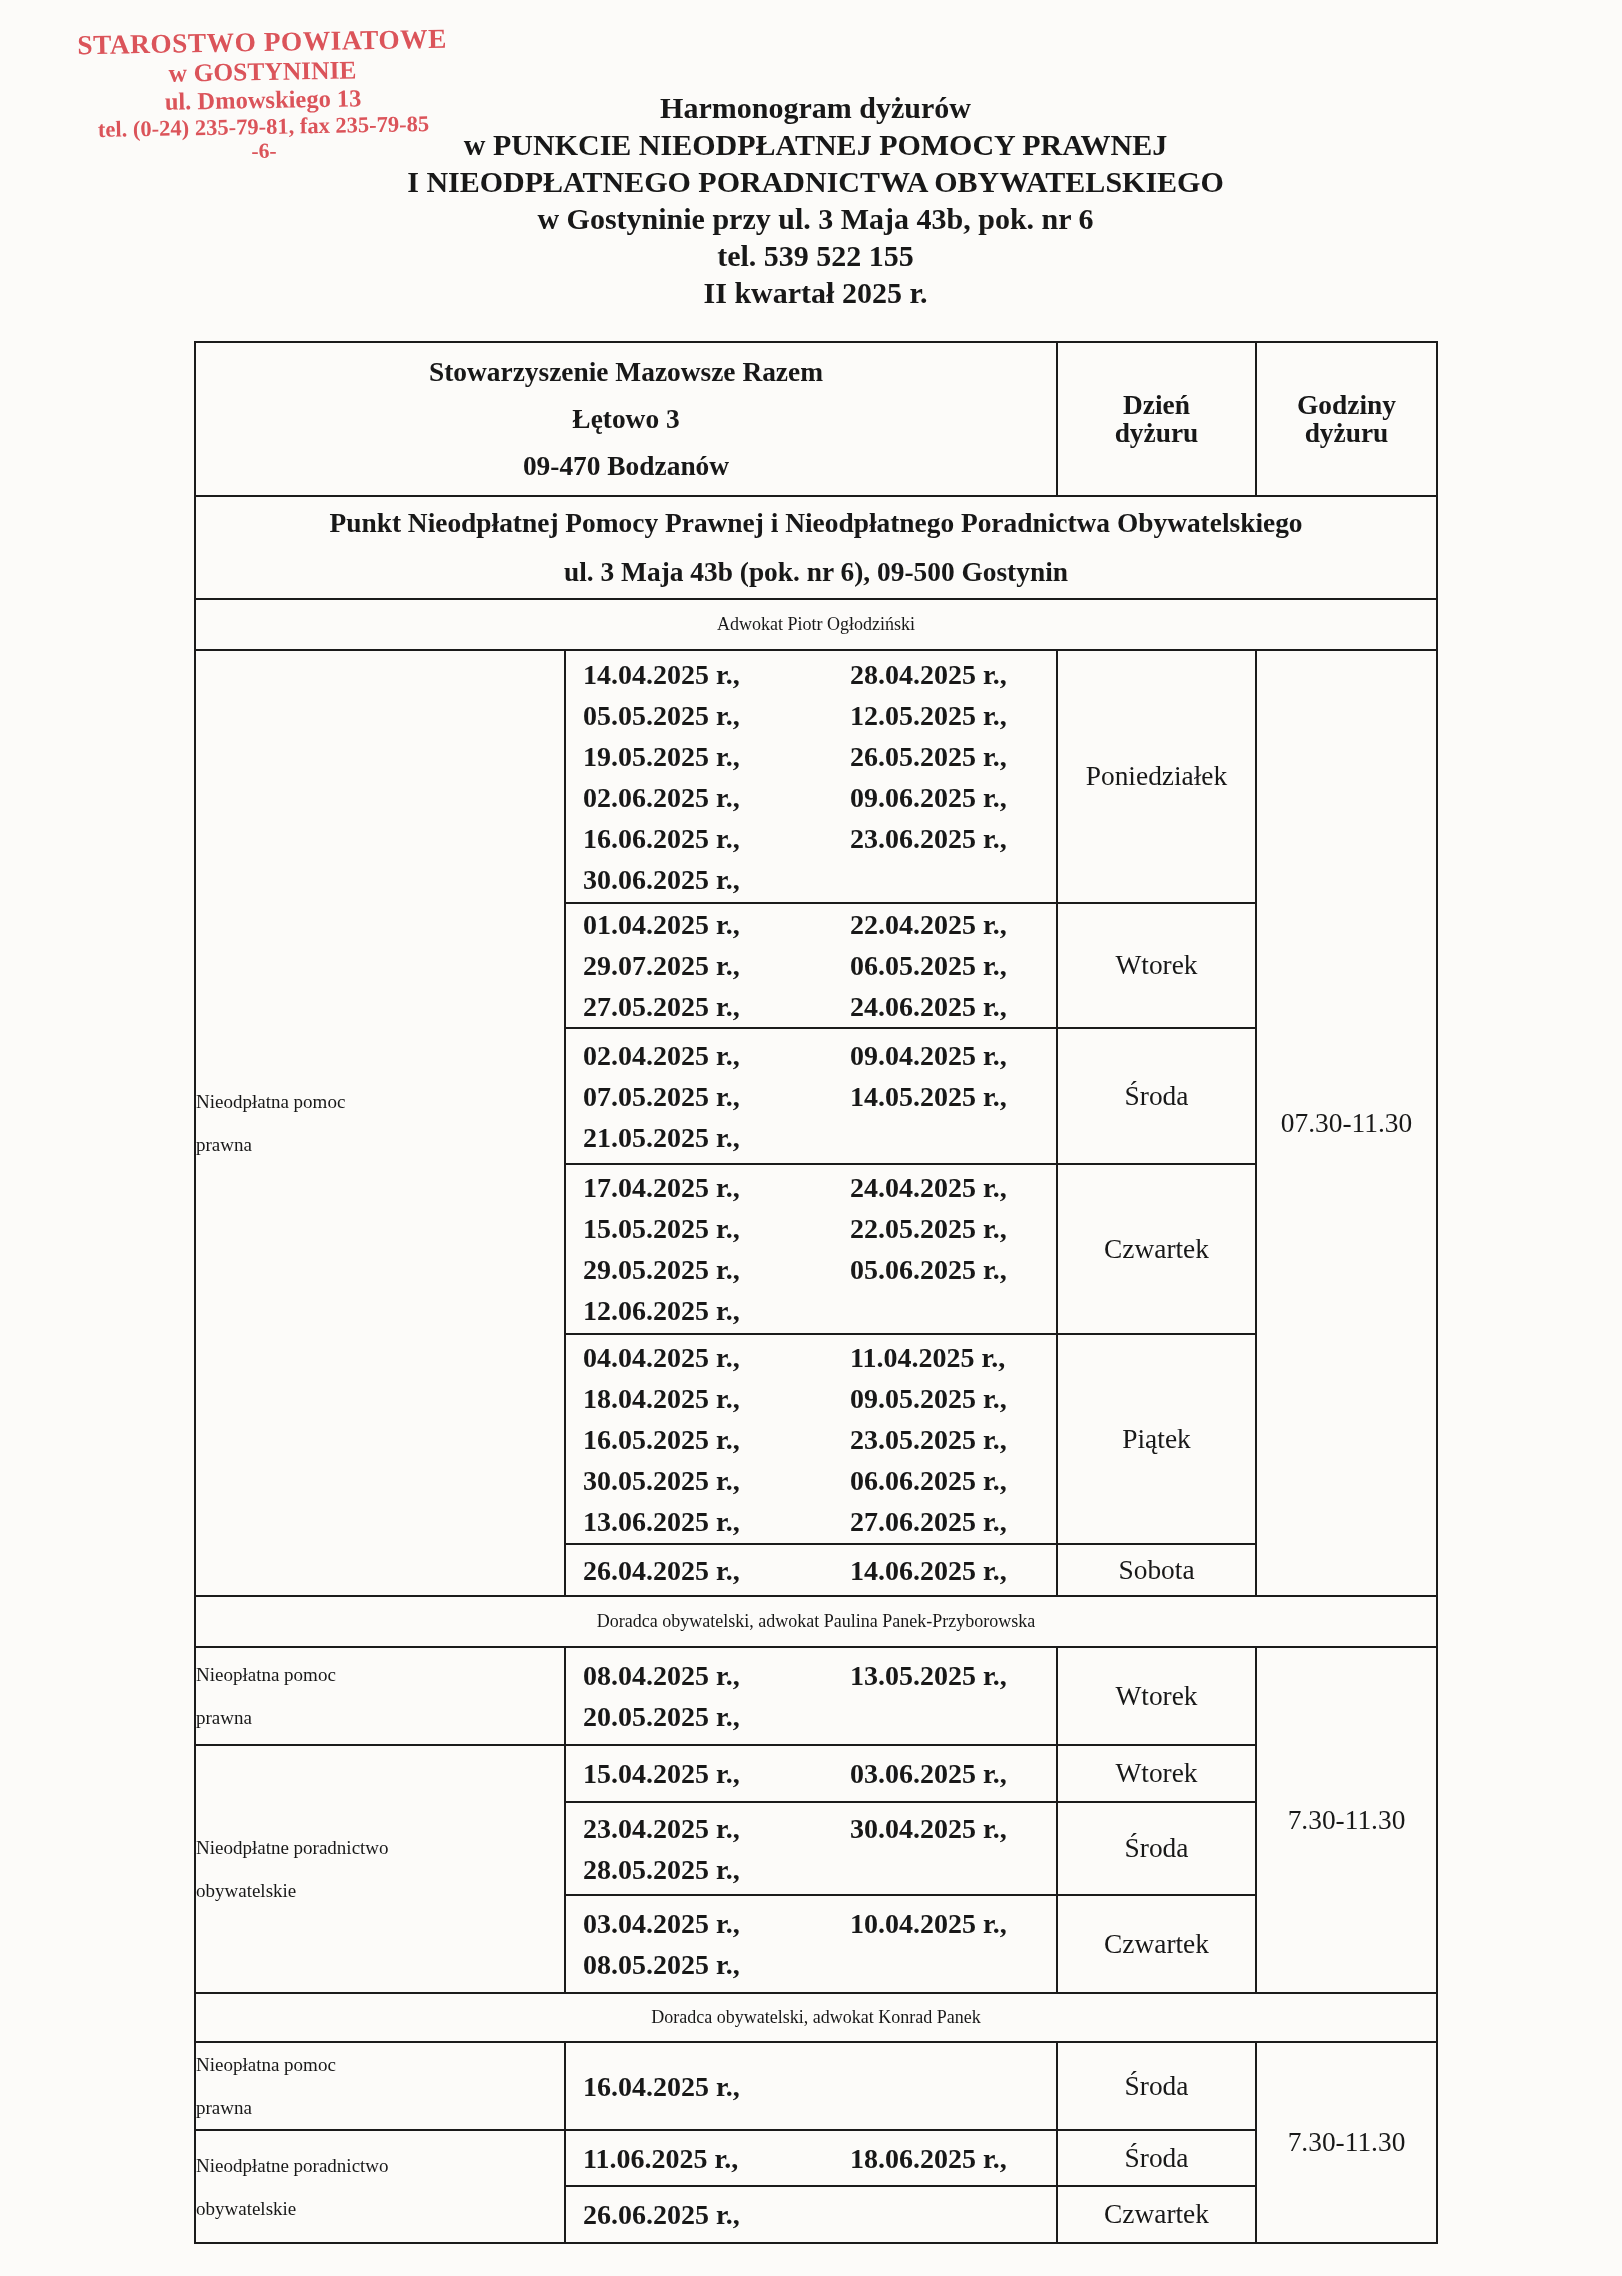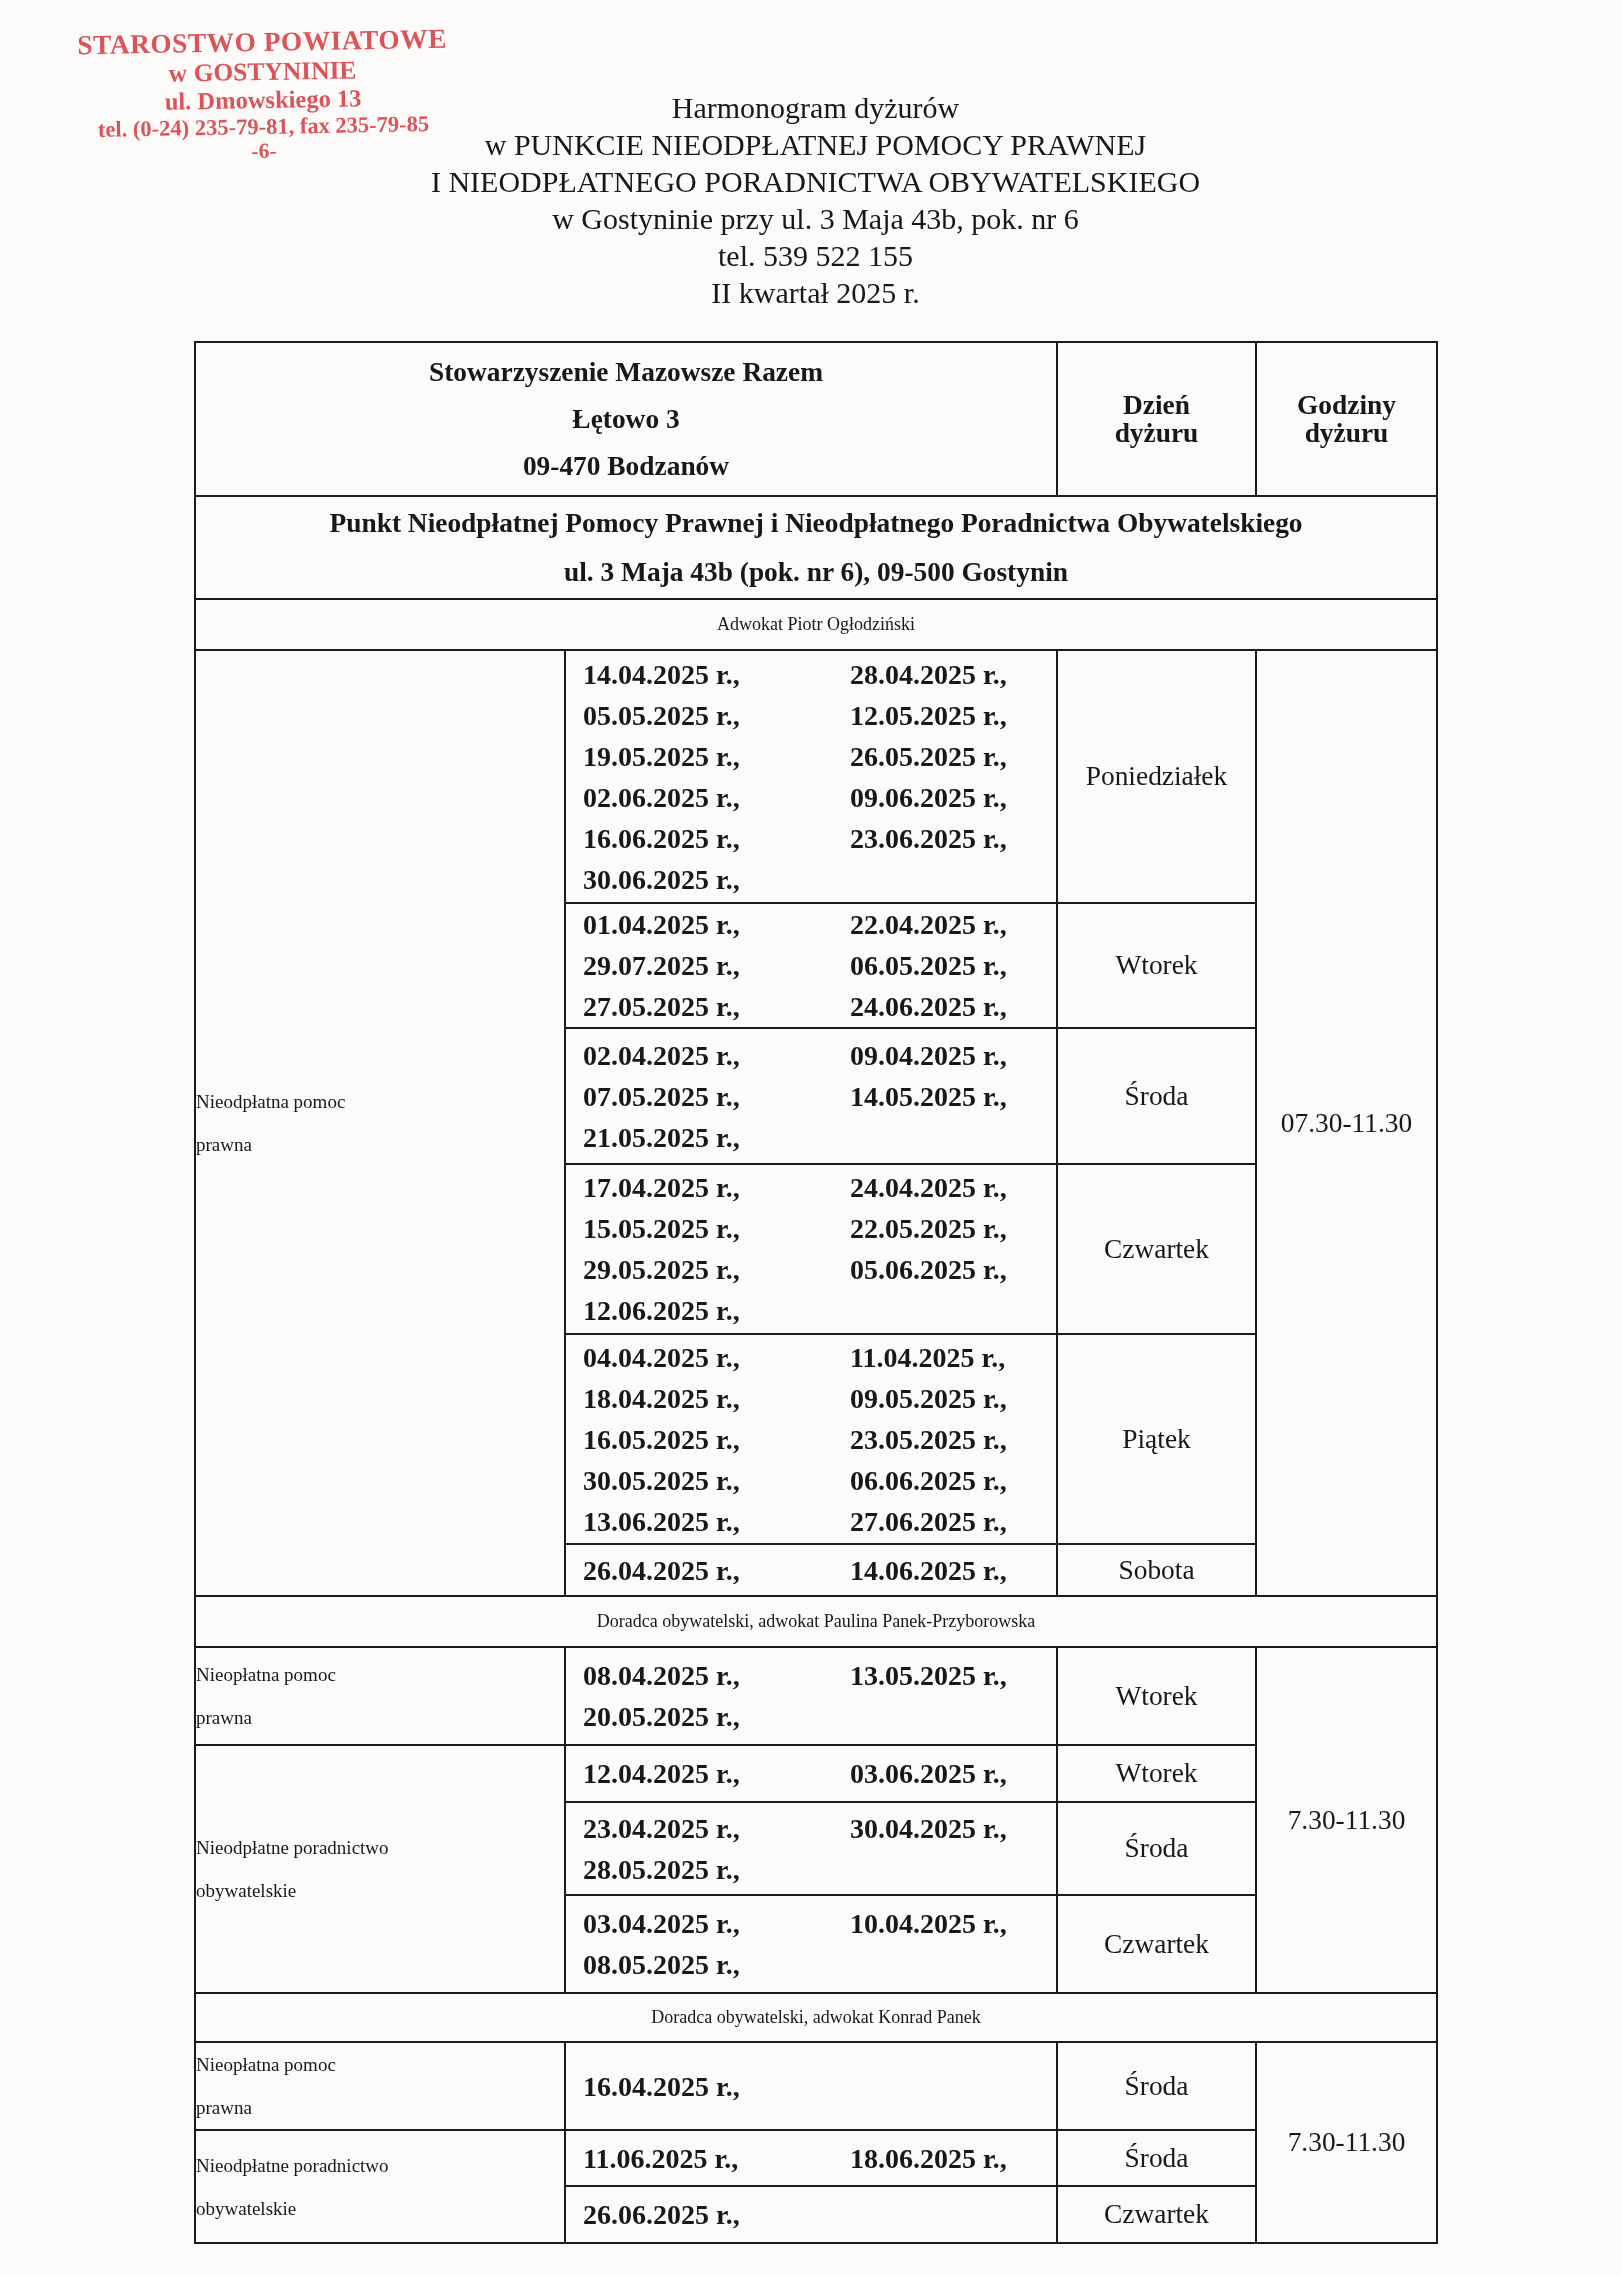--- a/index.html
+++ b/index.html
@@ -18,21 +18,21 @@
     transform:rotate(-1deg);opacity:.93;line-height:1.12;
   }
   .stamp .s1{font-size:27.4px;letter-spacing:0.5px;}
   .stamp .s2{font-size:25.5px;}
   .stamp .s3{font-size:24.5px;}
   .stamp .s4{font-size:22.5px;}
   .stamp .s5{font-size:21.6px;}
   
   .title{
     position:absolute;left:194px;top:89px;width:1243px;
-    text-align:center;font-weight:normal;font-size:30px;line-height:37px;
+    text-align:center;font-weight:bold;font-size:30px;line-height:37px;
     white-space:pre-line;
   }
   
   table.schedule{
     position:absolute;left:194px;top:341px;
     border-collapse:collapse;table-layout:fixed;
     border:2.9px solid #151515;
   }
   table.schedule td{
     border:2px solid #1b1b1b;
@@ -227,21 +227,21 @@
         </div>
       </td>
       <td class="day-cell">Wtorek</td>
       <td rowspan="4" class="hours-cell">7.30-11.30</td>
     </tr>
     <tr class="rh58">
       <td rowspan="3" class="service-cell">Nieodpłatne poradnictwo
 obywatelskie</td>
       <td class="dates-cell">
         <div class="dg">
-          <div class="dcol">12.04.2025 r.,</div>
+          <div class="dcol">15.04.2025 r.,</div>
           <div class="dcol">03.06.2025 r.,</div>
         </div>
       </td>
       <td class="day-cell">Wtorek</td>
     </tr>
     <tr class="rh95">
       <td class="dates-cell">
         <div class="dg">
           <div class="dcol">23.04.2025 r.,
 28.05.2025 r.,</div>

